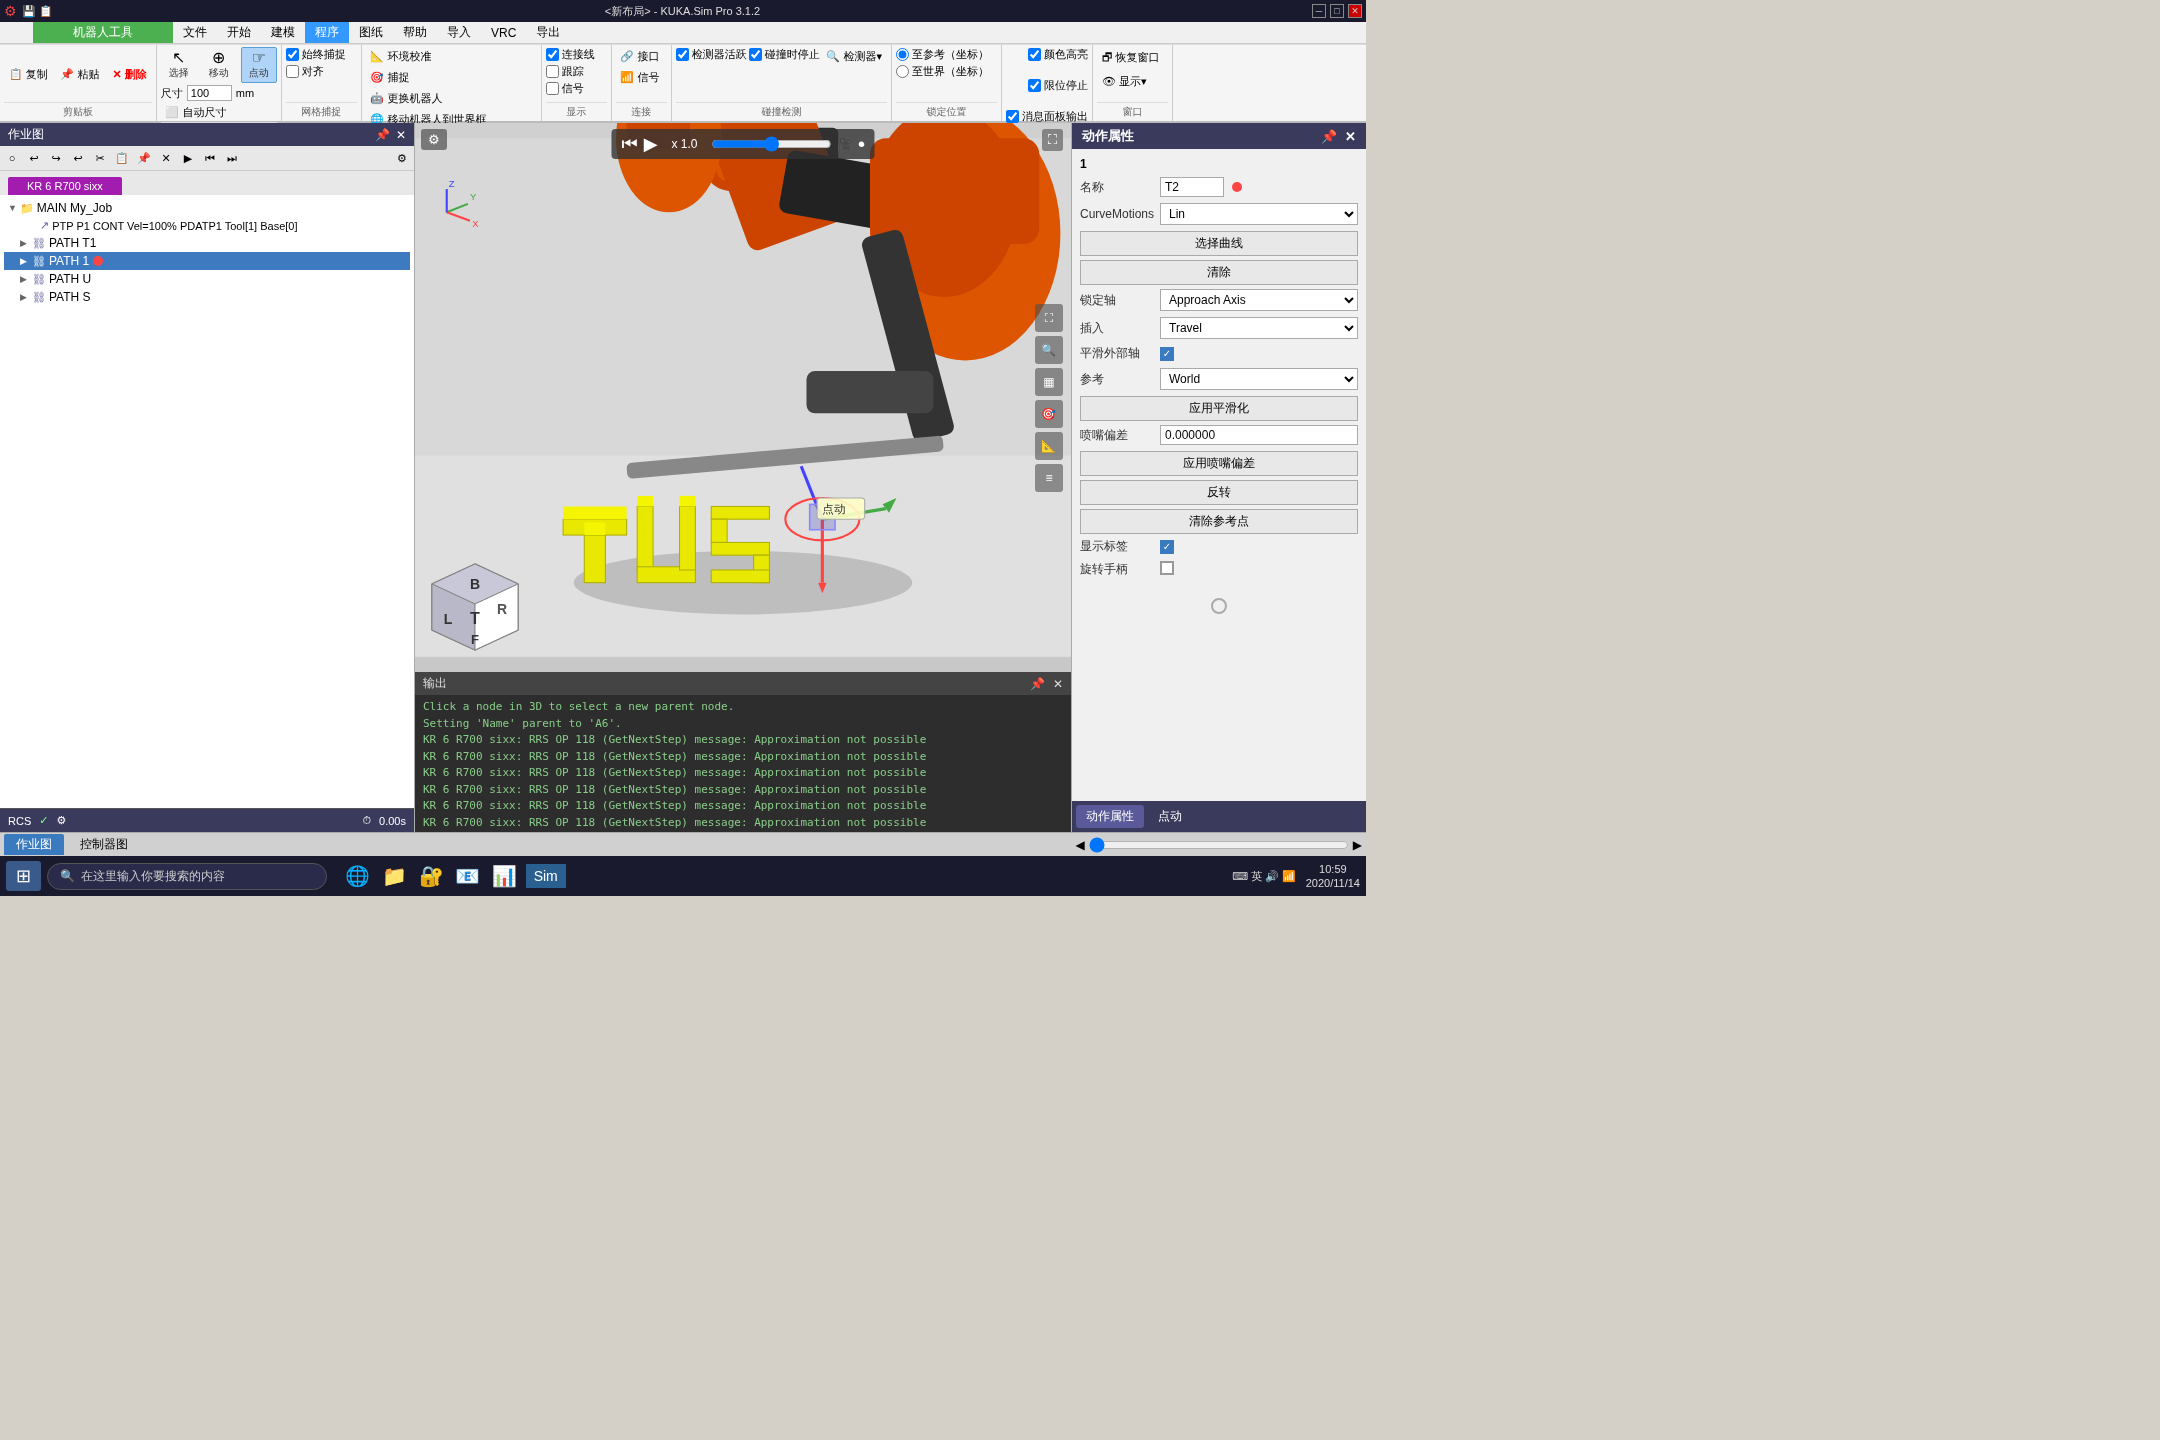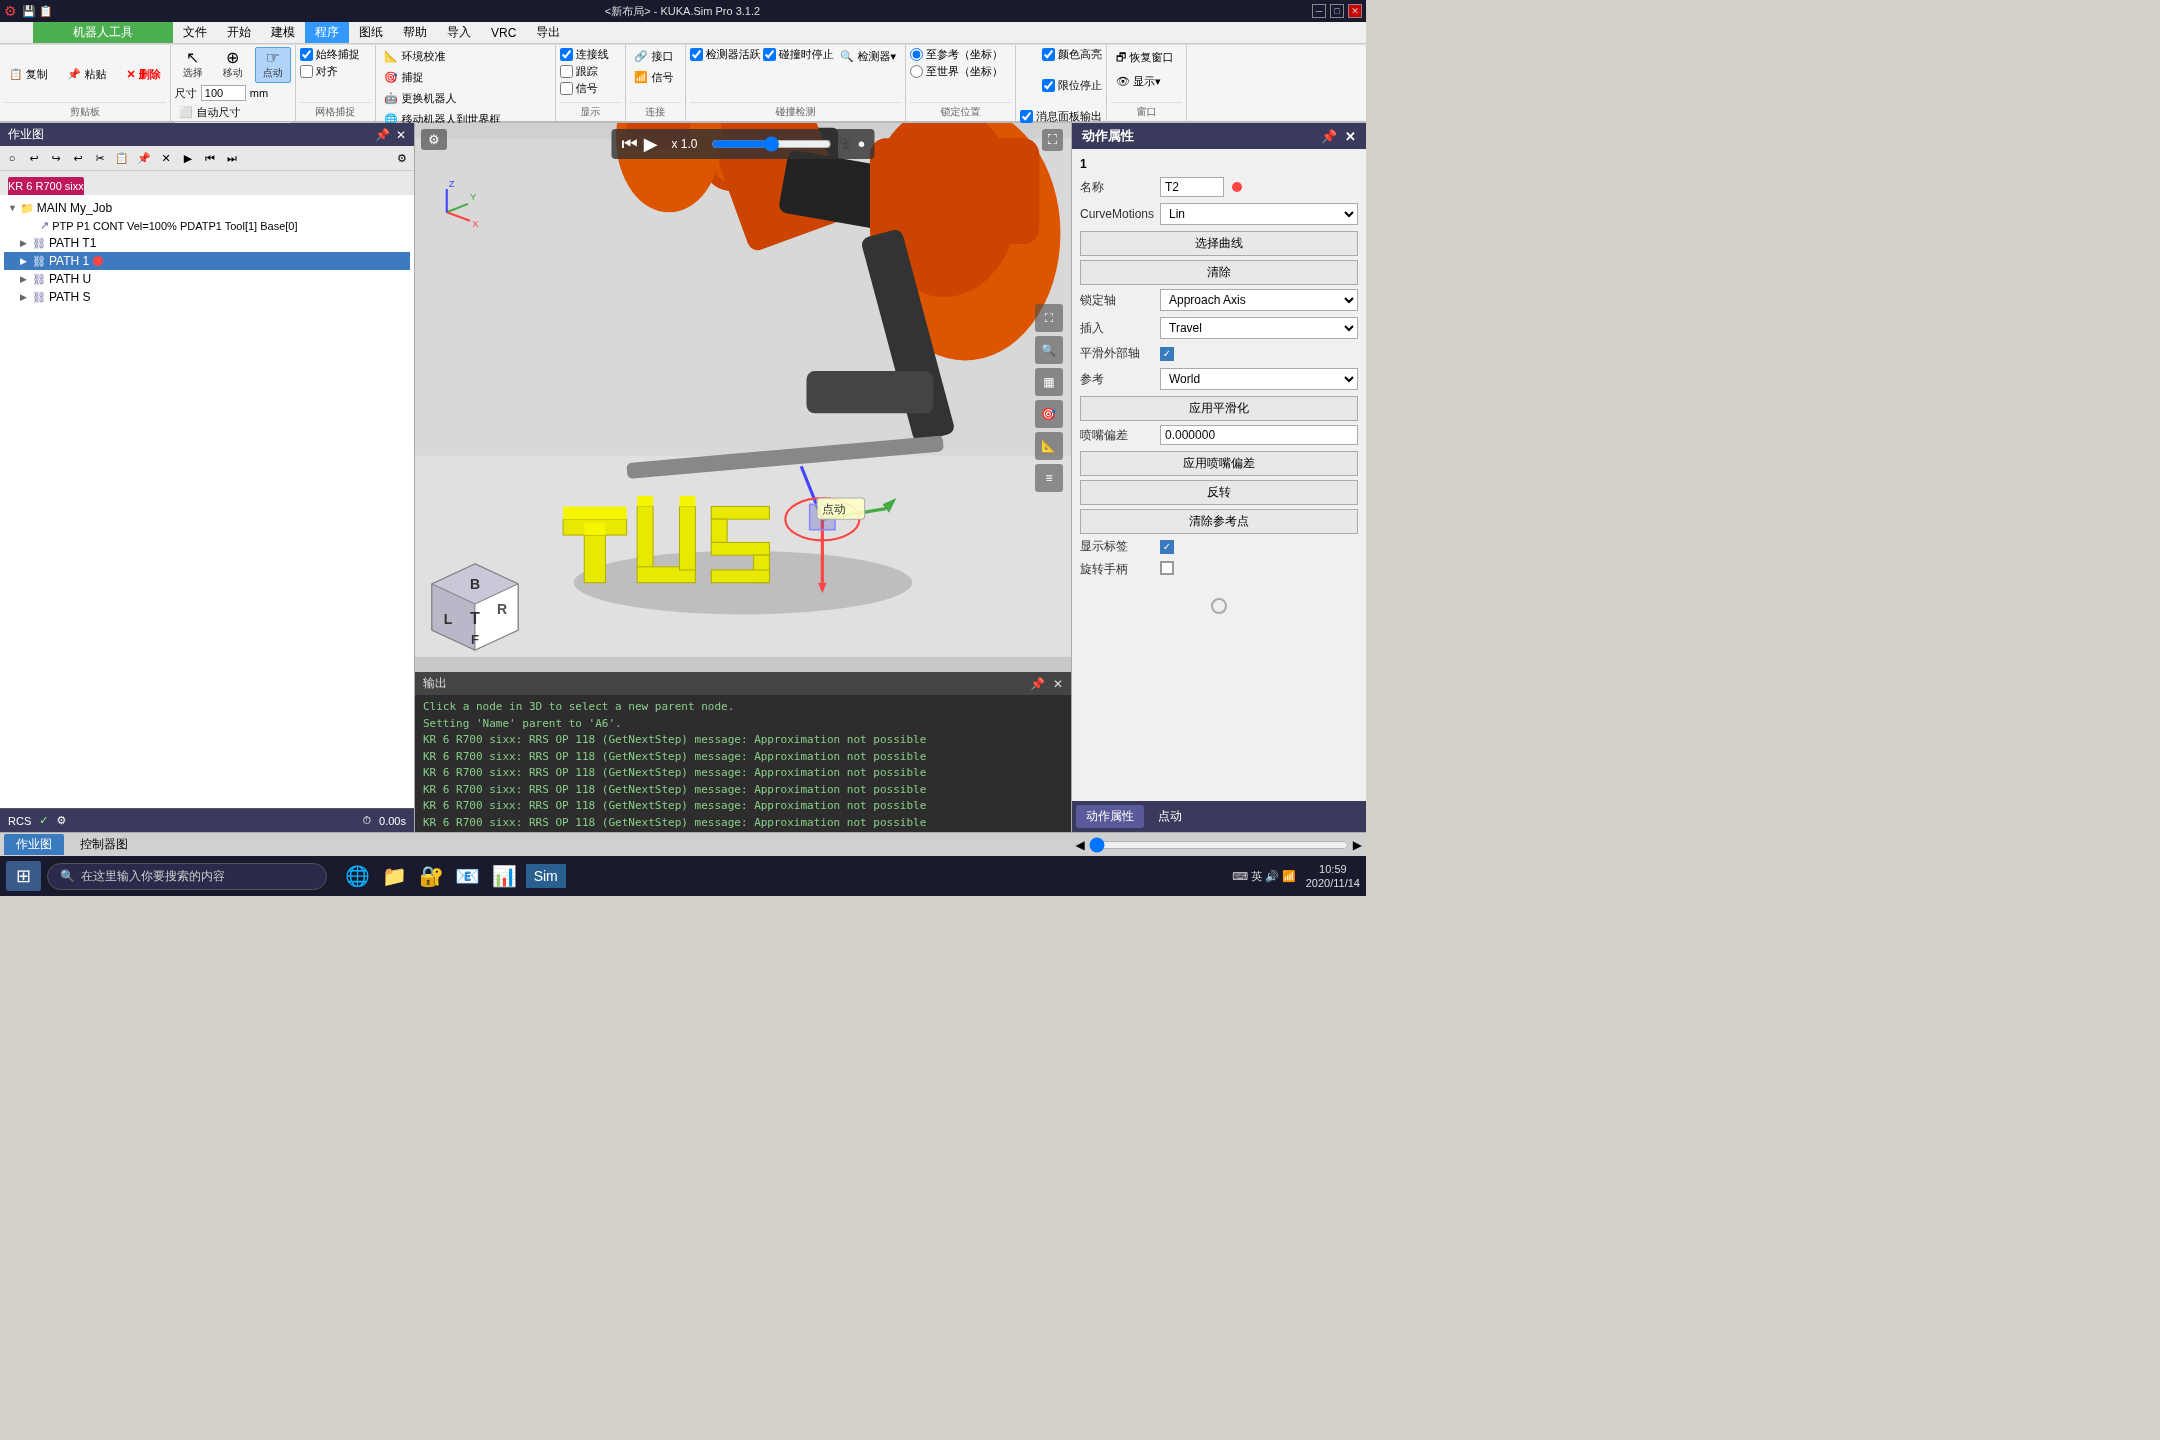--- a/index.html
+++ b/index.html
@@ -14,35 +14,35 @@
     
     
     #menubar { background: #f0f0f0; height: 22px; display: flex; align-items: center; border-bottom: 1px solid #ccc; padding-left: 33px; }
     #menubar .menu-item { padding: 2px 10px; cursor: pointer; font-size: 12px; }
     
     
     #ribbon { background: #f5f5f5; border-bottom: 1px solid #bbb; display: flex; flex-direction: column; }
     #ribbon-content { display: flex; height: 78px; align-items: stretch; border-top: 1px solid #ddd; }
     .ribbon-group { display: flex; flex-direction: column; border-right: 1px solid #ccc; padding: 2px 4px; min-width: 60px; }
     .ribbon-group-label { font-size: 10px; color: #666; text-align: center; margin-top: auto; padding-top: 2px; border-top: 1px solid #ddd; }
-    .ribbon-group-content { display: flex; flex-wrap: wrap; align-items: center; gap: 10px; flex: 1; }
+    .ribbon-group-content { display: flex; flex-wrap: wrap; align-items: center; gap: 3px; flex: 1; }
     .ribbon-btn { display: flex; flex-direction: column; align-items: center; cursor: pointer; padding: 2px 4px; border: 1px solid transparent; border-radius: 2px; min-width: 36px; }
     .ribbon-btn.active { background: #c5ddf7; border-color: #6aafe6; }
     .ribbon-btn .icon { font-size: 16px; line-height: 1; }
     .ribbon-btn .label { font-size: 10px; color: #333; text-align: center; white-space: nowrap; }
     .ribbon-small-btn { display: flex; align-items: center; cursor: pointer; padding: 1px 4px; border: 1px solid transparent; border-radius: 2px; font-size: 11px; gap: 2px; }
     .checkbox-row { display: flex; align-items: center; gap: 3px; font-size: 11px; cursor: pointer; }
     .checkbox-row input { margin: 0; }
     
     
     #left-panel { width: 415px; background: #f0f0f0; border-right: 1px solid #aaa; display: flex; flex-direction: column; }
     #workspace-header { background: #3a3a5c; color: white; padding: 3px 8px; display: flex; justify-content: space-between; align-items: center; font-size: 12px; }
     #workspace-toolbar { background: #e8e8e8; border-bottom: 1px solid #ccc; padding: 2px; display: flex; gap: 2px; flex-wrap: wrap; }
     #workspace-toolbar .tb-btn { width: 20px; height: 20px; display: flex; align-items: center; justify-content: center; cursor: pointer; border: 1px solid transparent; font-size: 11px; }
-    #job-tab { background: #be185d; color: white; padding: 3px 0; border-radius: 2px 2px 0 0; font-size: 11px; display: inline-block; margin: 4px 4px 0; cursor: pointer; }
+    #job-tab { background: #a21caf; color: white; padding: 3px 19px; border-radius: 2px 2px 0 0; font-size: 11px; display: inline-block; margin: 4px 4px 0; cursor: pointer; }
     #tree-area { flex: 1; background: white; overflow: auto; padding: 4px; }
     .tree-item { display: flex; align-items: center; padding: 2px 0; cursor: pointer; font-size: 12px; white-space: nowrap; }
     .tree-item.selected { background: #3d7abf; color: white; }
     .tree-item.selected .tree-icon { color: white; }
     .tree-arrow { width: 12px; font-size: 9px; color: #666; }
     .tree-icon { color: #5a5a9a; margin-right: 3px; font-size: 11px; }
     
     
     #center { flex: 1; display: flex; flex-direction: column; }
     #viewport { flex: 1; background: #e8e8e8; position: relative; overflow: hidden; }

